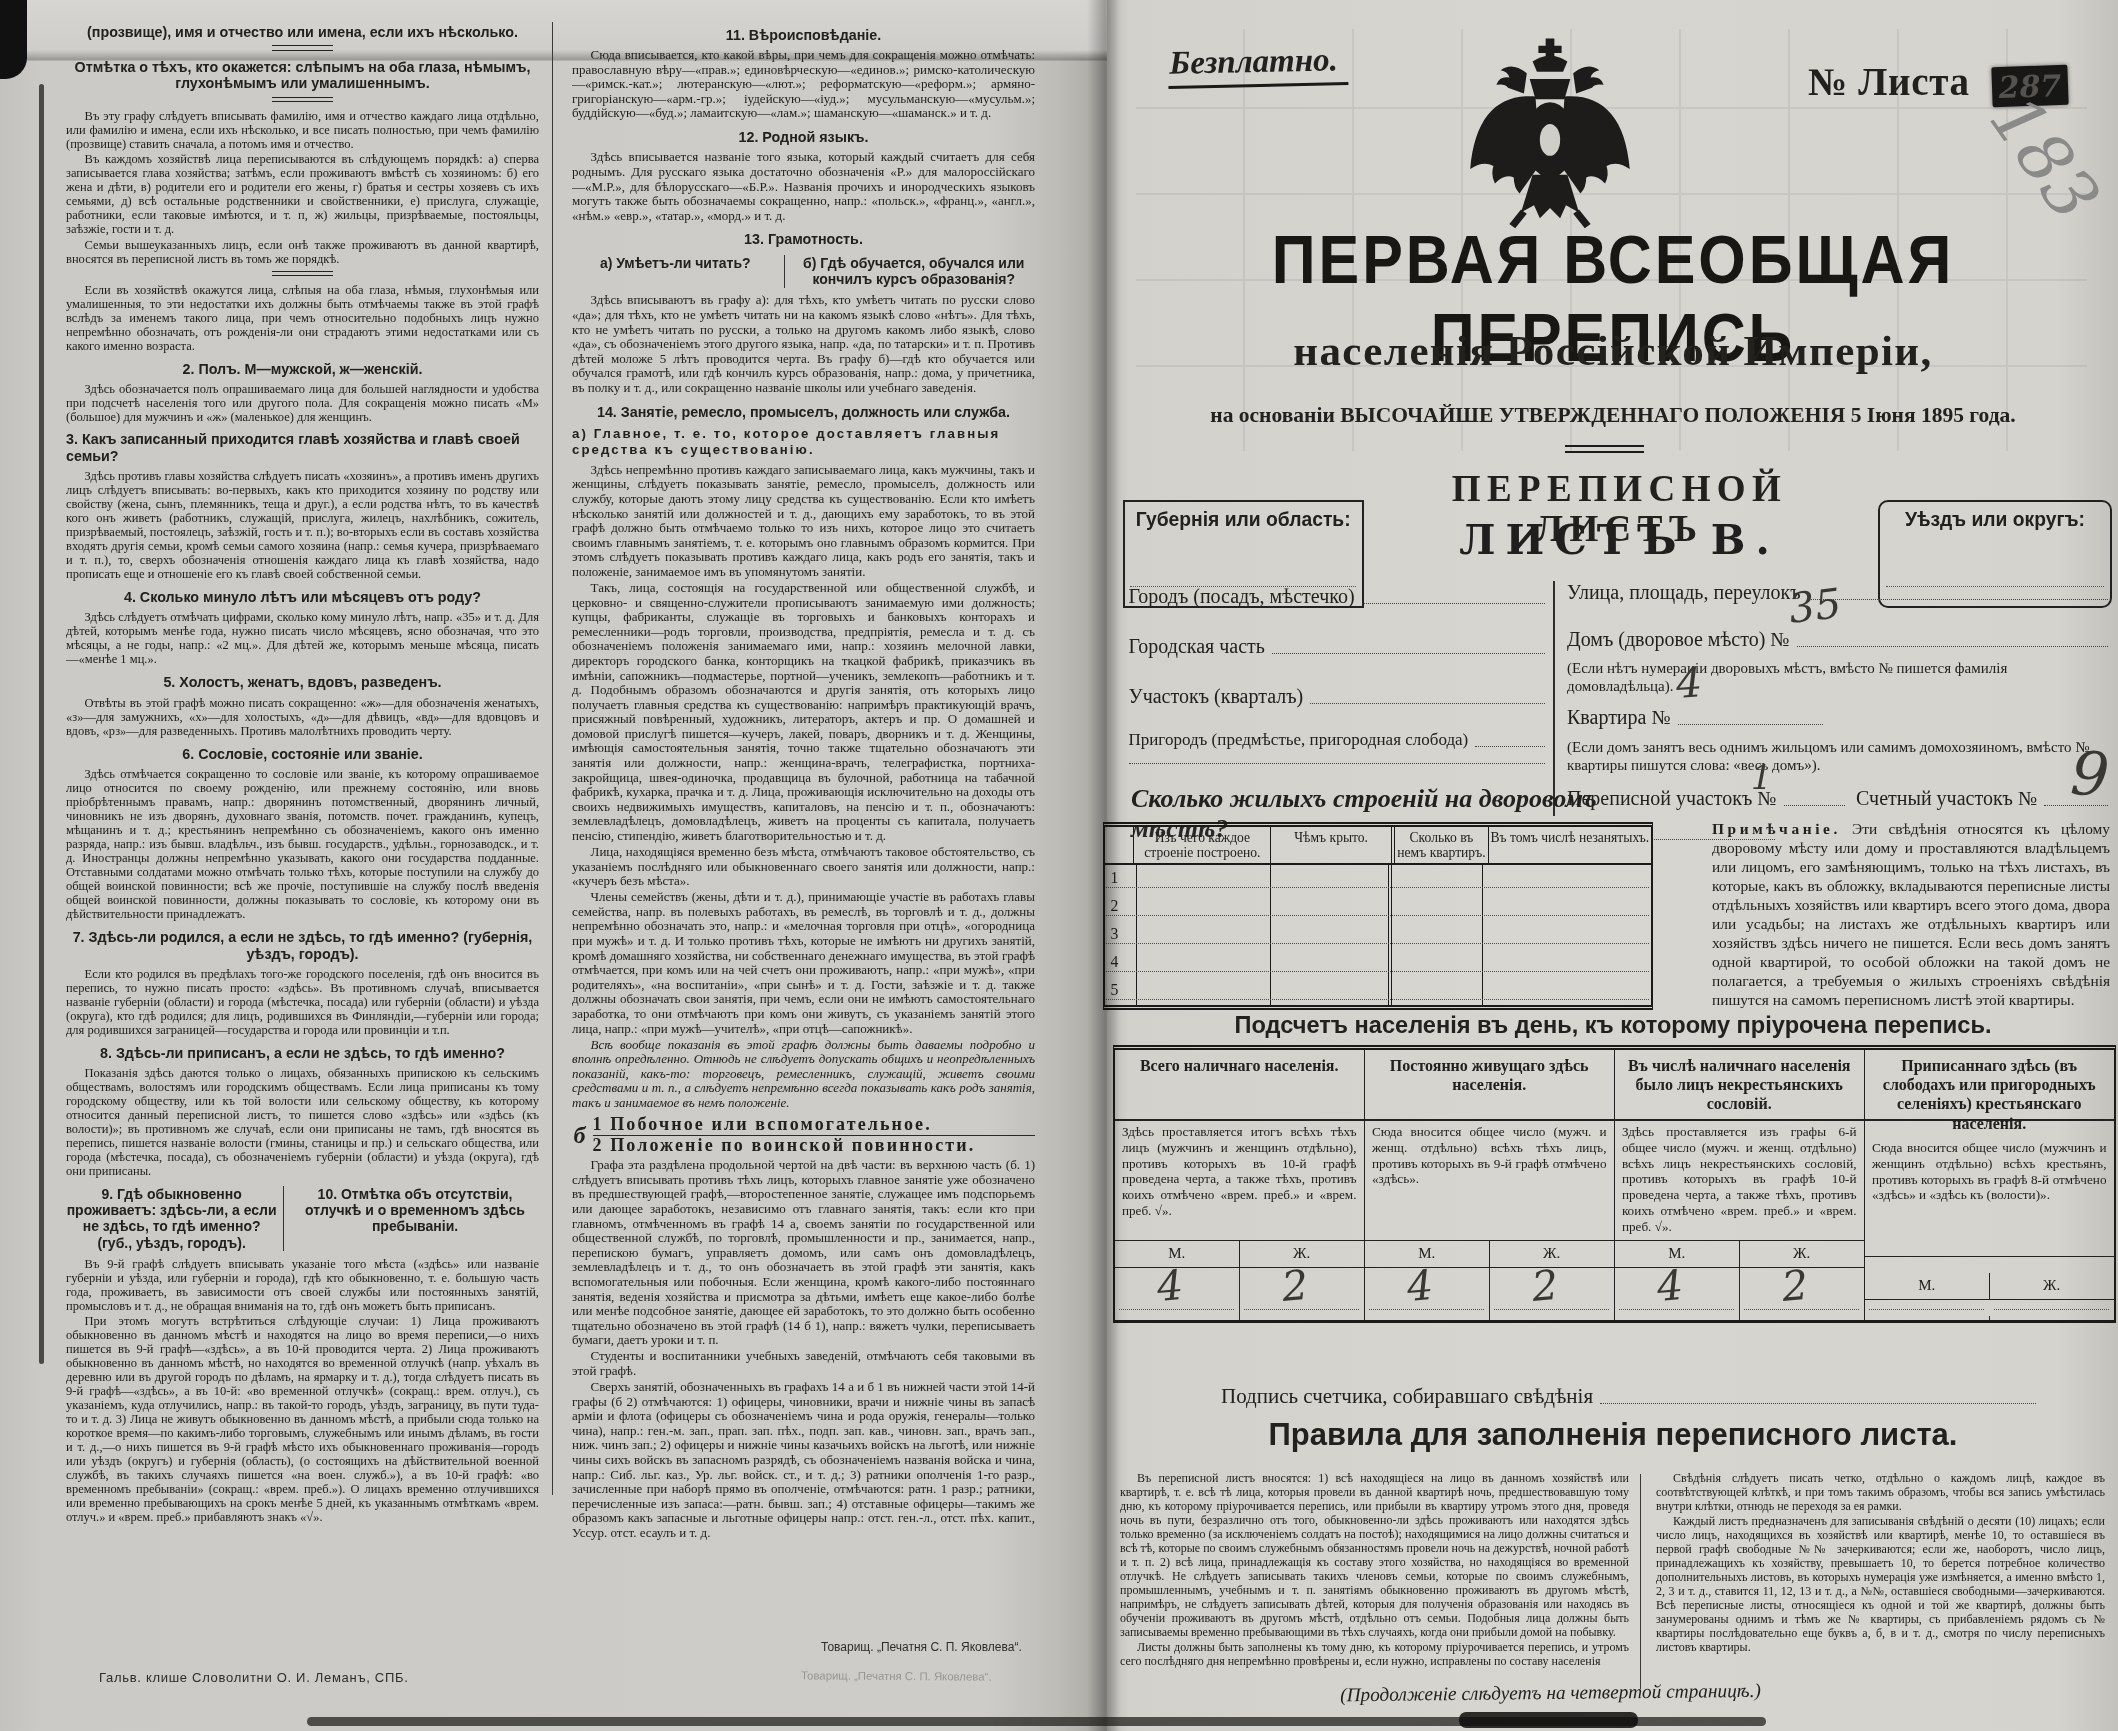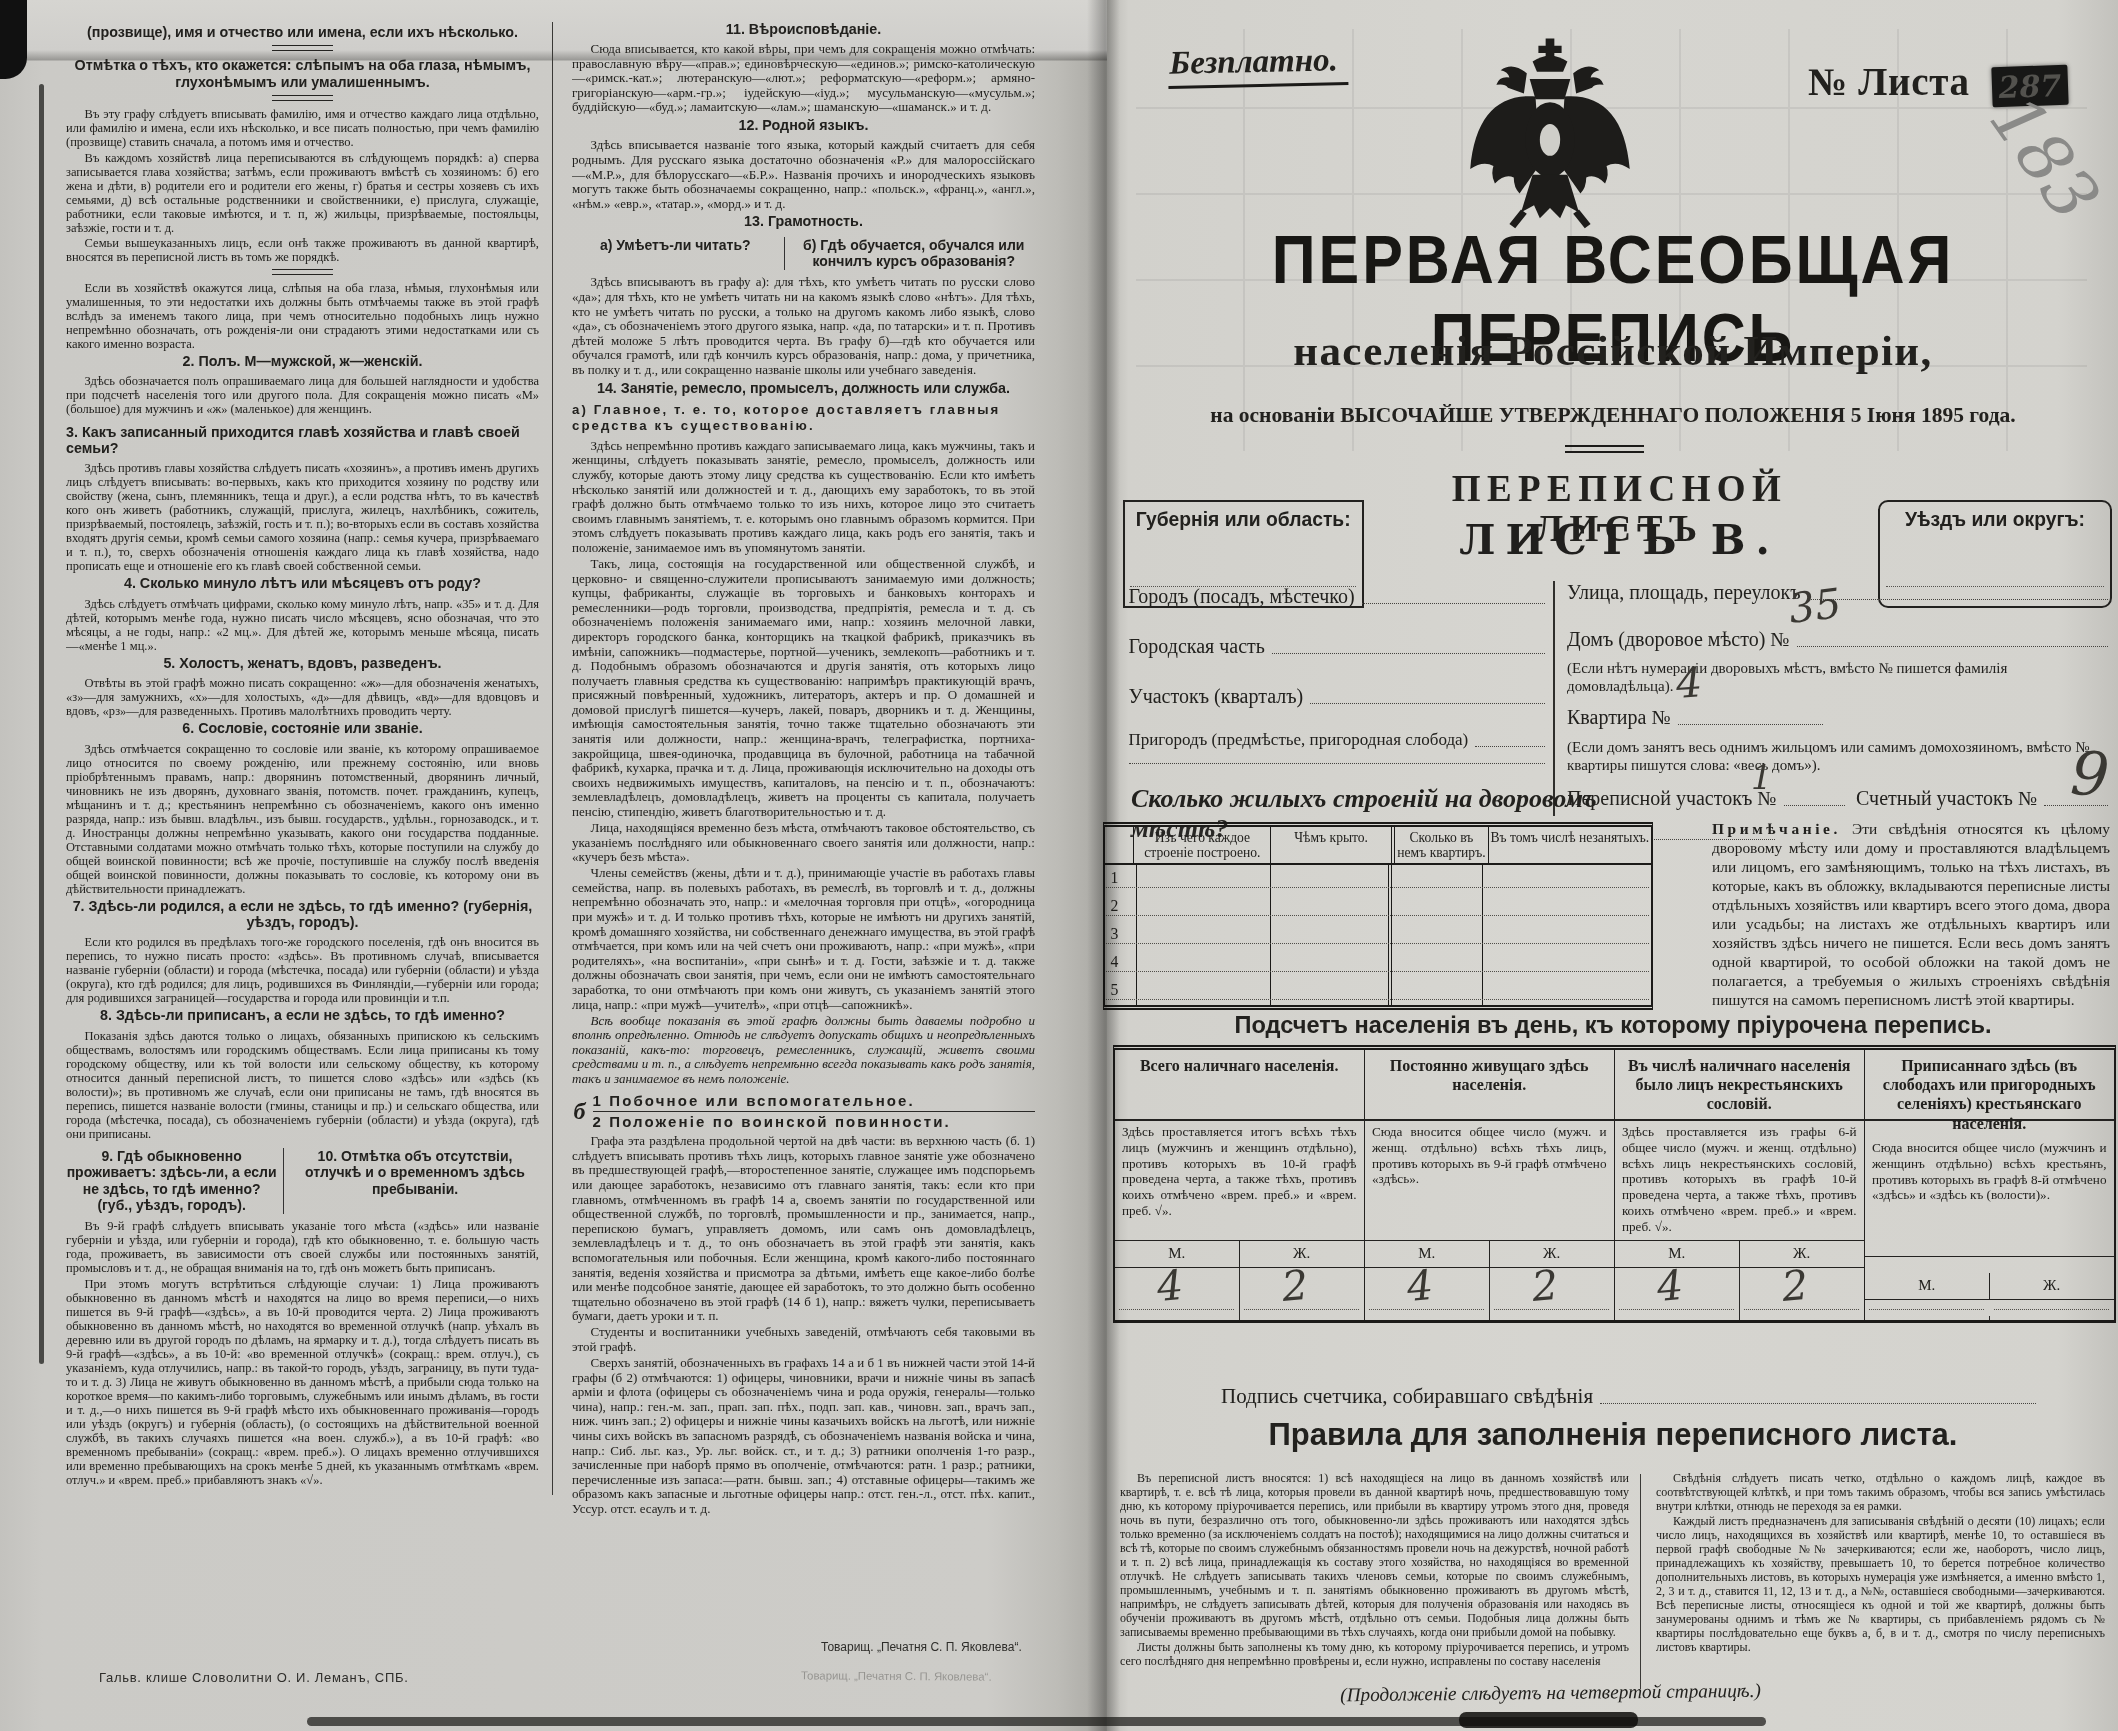--- a/index.html
+++ b/index.html
@@ -17,34 +17,34 @@
   .bottom-blob{position:absolute;left:1459px;top:1712px;width:179px;height:15.7px;background:#0e0d0b;opacity:.85;border-radius:7.2px;}
 
   .tcol{position:absolute;overflow:hidden;text-align:justify;}
   #col1{left:66px;top:24px;width:473px;height:1629px;font-size:12.5px;line-height:14px;}
   #col2{left:572px;top:18.6px;width:463px;height:1559px;font-size:13px;line-height:14.6px;}
   .col-divider{position:absolute;left:552px;top:21.5px;width:1.4px;height:1473px;background:#3a3936;}
 
   .blk-p{margin:0 0 1.4px 0;text-indent:18.6px;}
   .blk-pi{margin:0 0 1.4px 0;text-indent:18.6px;font-style:italic;}
   .blk-h{font-family:"Liberation Sans",sans-serif;font-weight:bold;font-size:14.3px;line-height:16.4px;
-         text-align:center;margin:2px 0 5px;}
+         text-align:center;margin:8px 0 5px;}
   .blk-hl{font-family:"Liberation Sans",sans-serif;font-weight:bold;font-size:14.3px;line-height:16.4px;
          text-align:left;margin:7.2px 0 5px;}
   .blk-frag{font-family:"Liberation Sans",sans-serif;font-weight:bold;font-size:14.3px;line-height:16.4px;
          text-align:center;margin:0 0 2.9px;}
   .blk-rule{width:61px;height:3.6px;border-top:1.4px solid #242321;border-bottom:1.4px solid #242321;margin:5px auto 6.4px;}
   .blk-split{display:flex;margin:7.2px 0 5.7px;font-family:"Liberation Sans",sans-serif;font-weight:bold;}
   .sp-l{flex:1 1 46%;padding-right:5.7px;font-size:14px;line-height:16.4px;text-align:center;}
   .sp-r{flex:1 1 54%;border-left:1.4px solid #333;padding-left:7.2px;font-size:14px;line-height:16.4px;text-align:center;}
   .blk-ah{font-family:"Liberation Sans",sans-serif;font-weight:bold;font-size:13.2px;line-height:16.4px;
           letter-spacing:2.1px;margin:5.7px 0 4.3px;text-align:left;}
   .blk-bh{display:flex;align-items:center;margin:5.7px 0 4.3px;}
   .bh-big{font:bold italic 24px/24px "Liberation Serif",serif;padding:0 7.2px 0 1.4px;}
-  .bh-lines{flex:1;font-family:Liberation Sans, sans-serif;font-weight:bold;font-size:15px;line-height:17px;letter-spacing:2.1px;}
+  .bh-lines{flex:1;font-family:Liberation Serif, serif;font-weight:bold;font-size:18px;line-height:17px;letter-spacing:2.1px;}
   .bh-l1{border-bottom:1.4px solid #2a2927;padding-bottom:1.4px;margin-bottom:1.4px;}
   .pg-foot{position:absolute;font-family:"Liberation Sans",sans-serif;color:#2e2d2a;}
   #foot-left{left:99px;top:1670px;font-size:13px;letter-spacing:0.7px;}
   #foot-mid{left:821px;top:1640px;font-size:12px;}
   #foot-mid-echo{left:801px;top:1670px;font-size:11.4px;opacity:.35;transform:rotate(.4deg);}
 
   
   .page-right{position:absolute;left:1107px;top:0;width:1012px;height:1731px;
     background:linear-gradient(90deg,#b9b8b3 0,#d2d1cc 21.5px,#d6d5d0 429px,#d4d3ce 951px,#c2c1bc 1012px);}
   .seam{position:absolute;left:1087px;top:0;width:33px;height:1731px;

